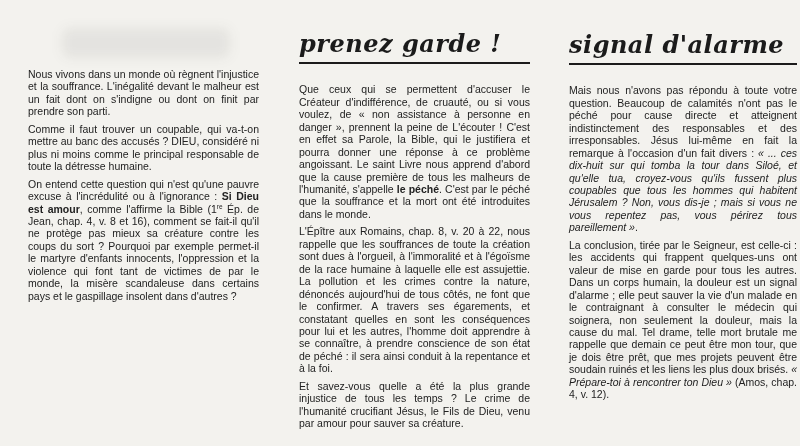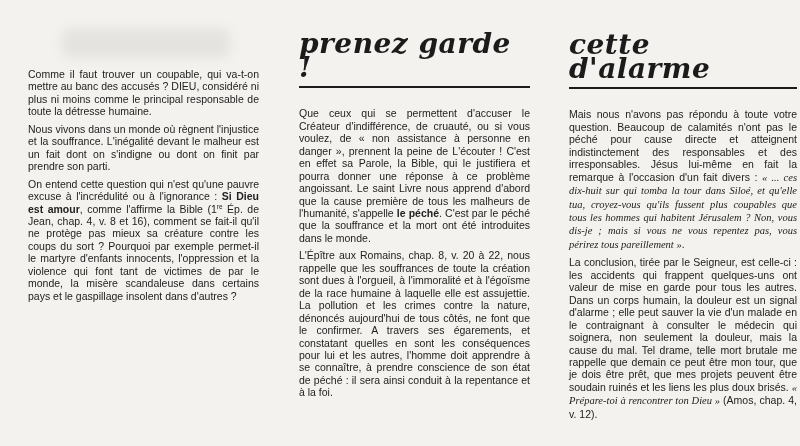--- a/index.html
+++ b/index.html
@@ -35,21 +35,21 @@
   }
   .col-left   { left: 28px;  top: 68px; width: 231px; }
   .col-middle { left: 299px; top: 32px; width: 231px; }
   .col-right  { left: 569px; top: 33px; width: 228px; }
 
   .headline {
     margin: 0;
     font-family: "DejaVu Serif", serif;
     font-weight: bold;
     font-style: italic;
-    font-size: 28px;
+    font-size: 24px;
     line-height: 24px;
     letter-spacing: 0.5px;
     color: #1b1b1b;
   }
   .headline-rule {
     height: 2.4px;
     background: #1b1b1b;
     margin-top: 6px;
     border: none;
   }
@@ -59,50 +59,51 @@
   .para {
     margin: 0 0 5px 0;
     font-size: 10.5px;
     line-height: 12.45px;
     text-align: justify;
     color: #222222;
   }
   .para.tight { margin-top: -4px; }
   .seg-n { font-style: normal; font-weight: normal; }
   .seg-b { font-weight: bold; }
-  .seg-i { font-style: italic; font-family: Liberation Serif, serif; }
+  .seg-i { font-style: italic; }
   .seg-sup { font-size: 6.5px; vertical-align: super; line-height: 0; }
 </style>
 </head>
 <body>
 
 <div class="page">
 
   <div class="smudge smudge-top-left"></div>
   <div class="smudge smudge-bottom-right"></div>
 
   <div class="column col-left">
     <div class="body-text" style="margin-top:0">
+        <p class="para"><span class="seg-n">Nous vivons dans un monde où règnent l'injustice et la souffrance. L'inégalité devant le malheur est un fait dont on s'indigne ou dont on finit par prendre son parti.</span></p>
         <p class="para"><span class="seg-n">Comme il faut trouver un coupable, qui va-t-on mettre au banc des accusés ? DIEU, considéré ni plus ni moins comme le principal responsable de toute la détresse humaine.</span></p>
-        <p class="para"><span class="seg-n">Nous vivons dans un monde où règnent l'injustice et la souffrance. L'inégalité devant le malheur est un fait dont on s'indigne ou dont on finit par prendre son parti.</span></p>
         <p class="para"><span class="seg-n">On entend cette question qui n'est qu'une pauvre excuse à l'incrédulité ou à l'ignorance : </span><span class="seg-b">Si Dieu est amour</span><span class="seg-n">, comme l'affirme la Bible (1</span><span class="seg-sup">re</span><span class="seg-n"> Ép. de Jean, chap. 4, v. 8 et 16), comment se fait-il qu'il ne protège pas mieux sa créature contre les coups du sort ? Pourquoi par exemple permet-il le martyre d'enfants innocents, l'oppression et la violence qui font tant de victimes de par le monde, la misère scandaleuse dans certains pays et le gaspillage insolent dans d'autres ?</span></p>
       </div>
   </div>
 
   <div class="column col-middle">
     <h2 class="headline">prenez garde !</h2>
     <div class="headline-rule"></div>
     <div class="body-text">
         <p class="para"><span class="seg-n">Que ceux qui se permettent d'accuser le Créateur d'indifférence, de cruauté, ou si vous voulez, de « non assistance à personne en danger », prennent la peine de L'écouter ! C'est en effet sa Parole, la Bible, qui le justifiera et pourra donner une réponse à ce problème angoissant. Le saint Livre nous apprend d'abord que la cause première de tous les malheurs de l'humanité, s'appelle </span><span class="seg-b">le péché</span><span class="seg-n">. C'est par le péché que la souffrance et la mort ont été introduites dans le monde.</span></p>
         <p class="para"><span class="seg-n">L'Épître aux Romains, chap. 8, v. 20 à 22, nous rappelle que les souffrances de toute la création sont dues à l'orgueil, à l'immoralité et à l'égoïsme de la race humaine à laquelle elle est assujettie. La pollution et les crimes contre la nature, dénoncés aujourd'hui de tous côtés, ne font que le confirmer. A travers ses égarements, et constatant quelles en sont les conséquences pour lui et les autres, l'homme doit apprendre à se connaître, à prendre conscience de son état de péché : il sera ainsi conduit à la repentance et à la foi.</span></p>
+        <p class="para"><span class="seg-n">Et savez-vous quelle a été la plus grande injustice de tous les temps ? Le crime de l'humanité crucifiant Jésus, le Fils de Dieu, venu par amour pour sauver sa créature.</span></p>
       </div>
   </div>
 
   <div class="column col-right">
-    <h2 class="headline">cette d'alarme</h2>
+    <h2 class="headline">signal d'alarme</h2>
     <div class="headline-rule"></div>
     <div class="body-text">
         <p class="para"><span class="seg-n">Mais nous n'avons pas répondu à toute votre question. Beaucoup de calamités n'ont pas le péché pour cause directe et atteignent indistinctement des responsables et des irresponsables. Jésus lui-même en fait la remarque à l'occasion d'un fait divers : </span><span class="seg-i">« ... ces dix-huit sur qui tomba la tour dans Siloé, et qu'elle tua, croyez-vous qu'ils fussent plus coupables que tous les hommes qui habitent Jérusalem ? Non, vous dis-je ; mais si vous ne vous repentez pas, vous périrez tous pareillement »</span><span class="seg-n">.</span></p>
         <p class="para"><span class="seg-n">La conclusion, tirée par le Seigneur, est celle-ci : les accidents qui frappent quelques-uns ont valeur de mise en garde pour tous les autres. Dans un corps humain, la douleur est un signal d'alarme ; elle peut sauver la vie d'un malade en le contraignant à consulter le médecin qui soignera, non seulement la douleur, mais la cause du mal. Tel drame, telle mort brutale me rappelle que demain ce peut être mon tour, que je dois être prêt, que mes projets peuvent être soudain ruinés et les liens les plus doux brisés. </span><span class="seg-i">« Prépare-toi à rencontrer ton Dieu »</span><span class="seg-n"> (Amos, chap. 4, v. 12).</span></p>
       </div>
   </div>
 
 </div>
 
 </body></html>

